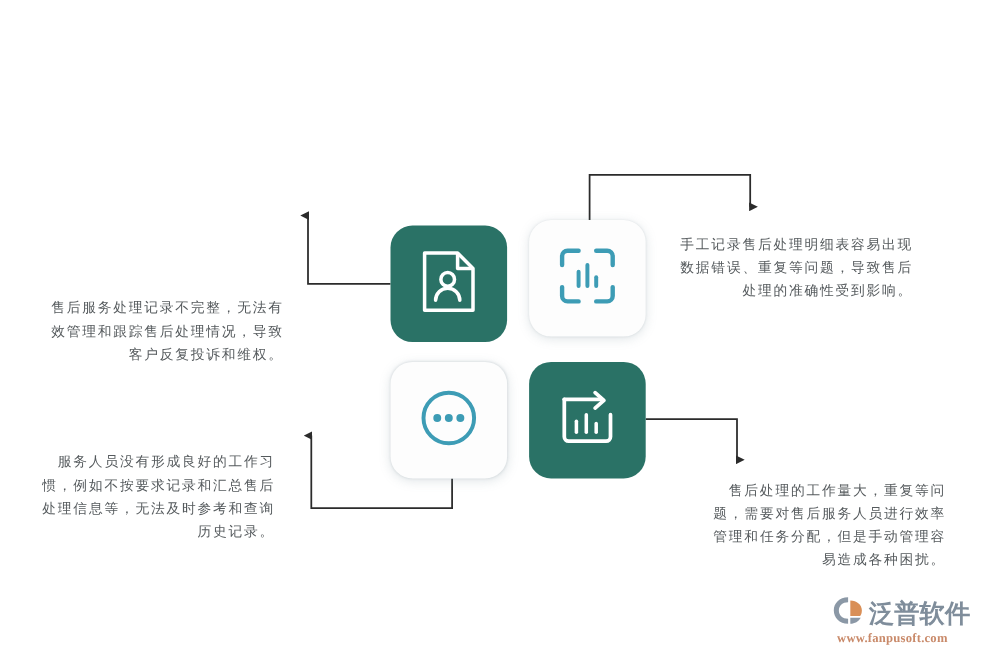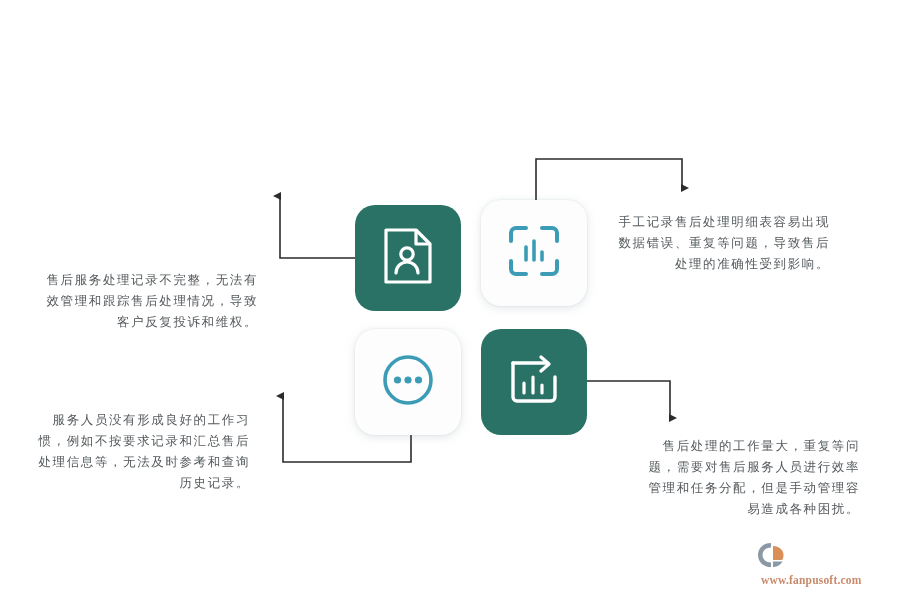--- a/index.html
+++ b/index.html
@@ -197,17 +197,18 @@
     <div class="logo-row">
       <span>
         <svg width="30" height="28" viewBox="0 0 30 28" fill="none">
           <path d="M14 2 C6 2 1 7.5 1 14 C1 20.5 6 26 14 26 L14 21.5
                    C9 21.5 5.6 18.4 5.6 14 C5.6 9.6 9 6.5 14 6.5 Z" fill="#8b98a6"></path>
           <path d="M16 5 C22 5 26.5 9 26.5 14 C26.5 16 26 17.6 25 19
                    L16 19 Z" fill="#d98f57"></path>
           <path d="M16 20.5 L25.5 20.5 C23.6 23.8 20 26 16 26 Z" fill="#8b98a6"></path>
         </svg>
       </span>
+      <span class="logo-text">泛普软件</span>
     </div>
     <div class="logo-url">www.fanpusoft.com</div>
   </div>
 
 </div>
 
 </body></html>

